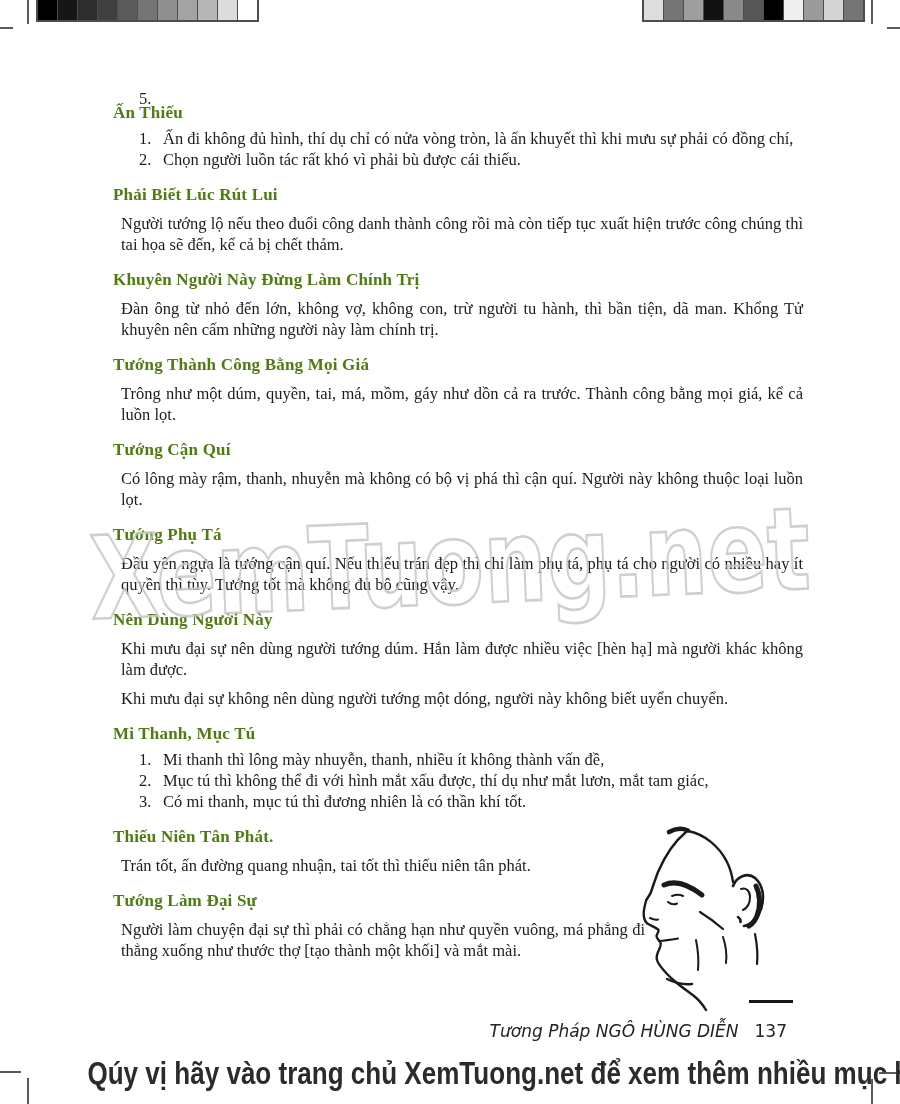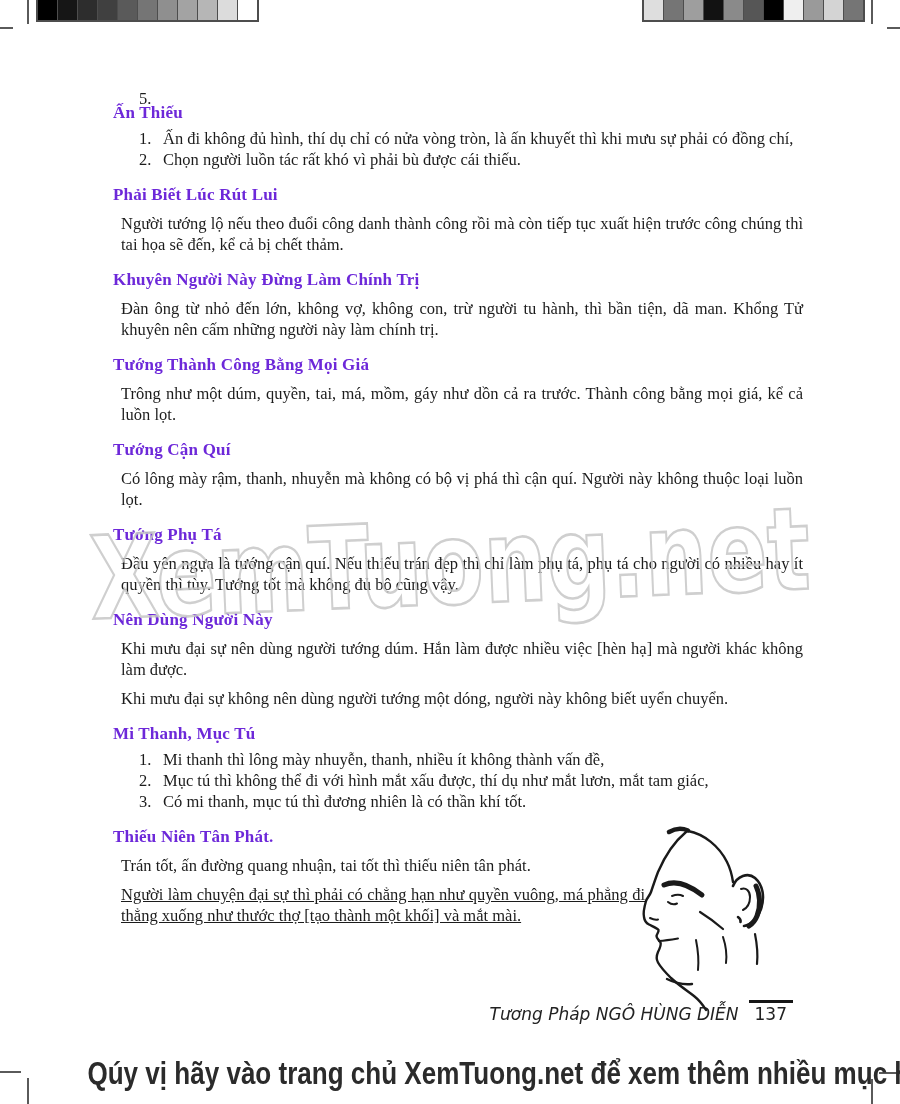--- a/index.html
+++ b/index.html
@@ -11,34 +11,34 @@
   .strip{position:absolute;top:0;display:flex;border:2px solid #4d4d4d;border-top:none;height:20px;background:#4d4d4d;gap:1px;}
   .strip .cell{width:19px;height:20px;}
   #strip-left{left:36px;}
   #strip-right{left:642px;}
   
   .mark{position:absolute;background:#5a5a5a;}
   
   .content{position:absolute;left:113px;top:88px;width:698px;font-size:16.5px;line-height:21px;}
   .intro{position:relative;padding-left:50px;text-align:justify;}
   .intro .num{position:absolute;left:26px;}
-  h3{font-family:"Liberation Serif", serif;font-size:17px;line-height:20px;font-weight:bold;color:#6d28d9;margin:15px 0 5px 0;letter-spacing:.2px;}
+  h3{font-family:"Liberation Serif", serif;font-size:17px;line-height:20px;font-weight:bold;color:#4d7c0f;margin:15px 0 5px 0;letter-spacing:.2px;}
   p{margin:8px;text-align:justify;}
   ol{margin:0;padding:0 0 0 50px;list-style:none;counter-reset:it;}
   ol li{position:relative;text-align:justify;counter-increment:it;}
   ol li::before{content:counter(it) ".";position:absolute;left:-24px;}
-  .sec-last p{width:524px;text-decoration:underline;}
+  .sec-last p{width:524px;}
   
   .watermark{position:absolute;left:86px;top:490px;width:732px;height:152px;transform:rotate(-2.4deg);transform-origin:50% 50%;pointer-events:none;opacity:.85;z-index:5;}
   
   .face{position:absolute;left:634px;top:822px;width:182px;height:192px;z-index:2;}
   
   .footer{position:absolute;left:113px;top:1000px;width:680px;text-align:right;
     font-family:"DejaVu Sans", sans-serif;font-style:italic;font-size:17px;color:#222;}
-  .footer .pagenum{display:inline-block;border-top:3px solid #161616;padding:1px 6px 0 6px;margin-left:10px;font-style:normal;font-family:"DejaVu Sans", sans-serif;}
+  .footer .pagenum{display:inline-block;border-top:3px solid #161616;padding:18px 6px 0 6px;margin-left:10px;font-style:normal;font-family:"DejaVu Sans", sans-serif;}
   
   .banner{position:absolute;left:0;top:1056px;width:900px;text-align:center;
     font-family:"Liberation Sans", sans-serif;font-weight:600;font-size:31px;color:#2b2b2b;}
   .banner span{display:inline-block;transform:scaleX(.84);transform-origin:50% 50%;white-space:nowrap;}
 </style>
 </head>
 <body>
 
 <div class="strip" id="strip-left">
     <div class="cell" style="background: rgb(0, 0, 0);"></div>
@@ -136,20 +136,21 @@
       <li>Có mi thanh, mục tú thì đương nhiên là có thần khí tốt.</li>
     </ol>
   </section>
 
   <section>
     <h3>Thiếu Niên Tân Phát.</h3>
     <p>Trán tốt, ấn đường quang nhuận, tai tốt thì thiếu niên tân phát.</p>
   </section>
 
   <section class="sec-last">
+    <h3>Tướng Làm Đại Sự</h3>
     <p>Người làm chuyện đại sự thì phải có chẳng hạn như quyền vuông, má phẳng đi thẳng xuống như thước thợ [tạo thành một khối] và mắt mài.</p>
   </section>
 
 </div>
 
 <svg class="face" viewBox="0 0 182 192" aria-hidden="true">
   <g fill="none" stroke="#1a1a1a" stroke-linecap="round" stroke-linejoin="round">
 
     <path d="M35,10 C41,6.5 48,6 54,8.5" stroke-width="4.5"></path>
 

